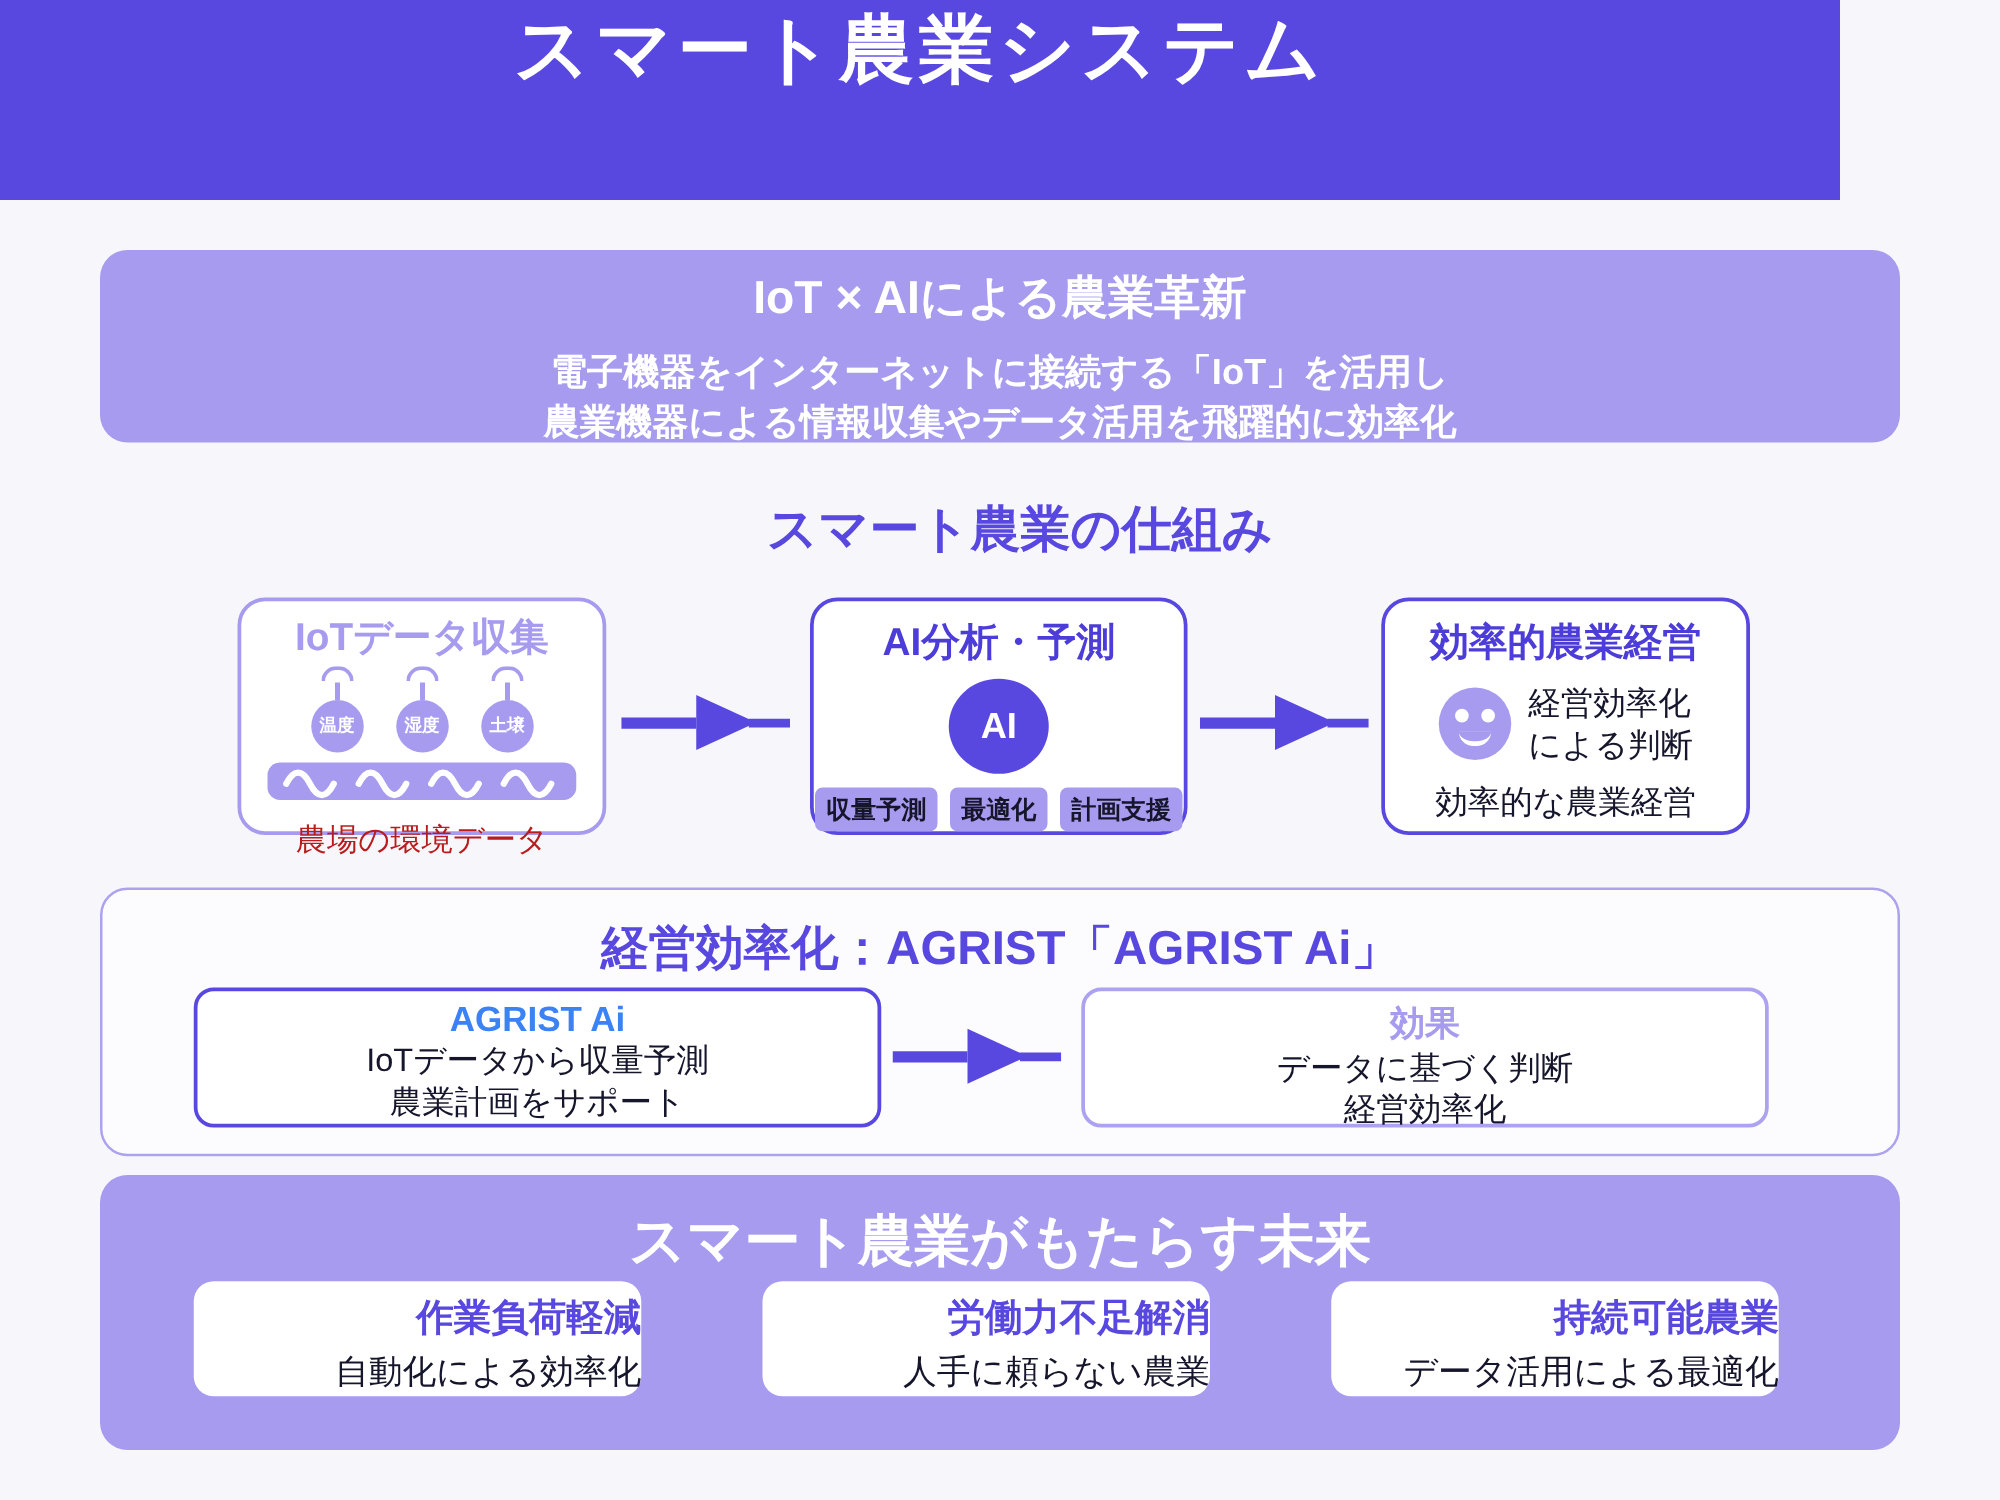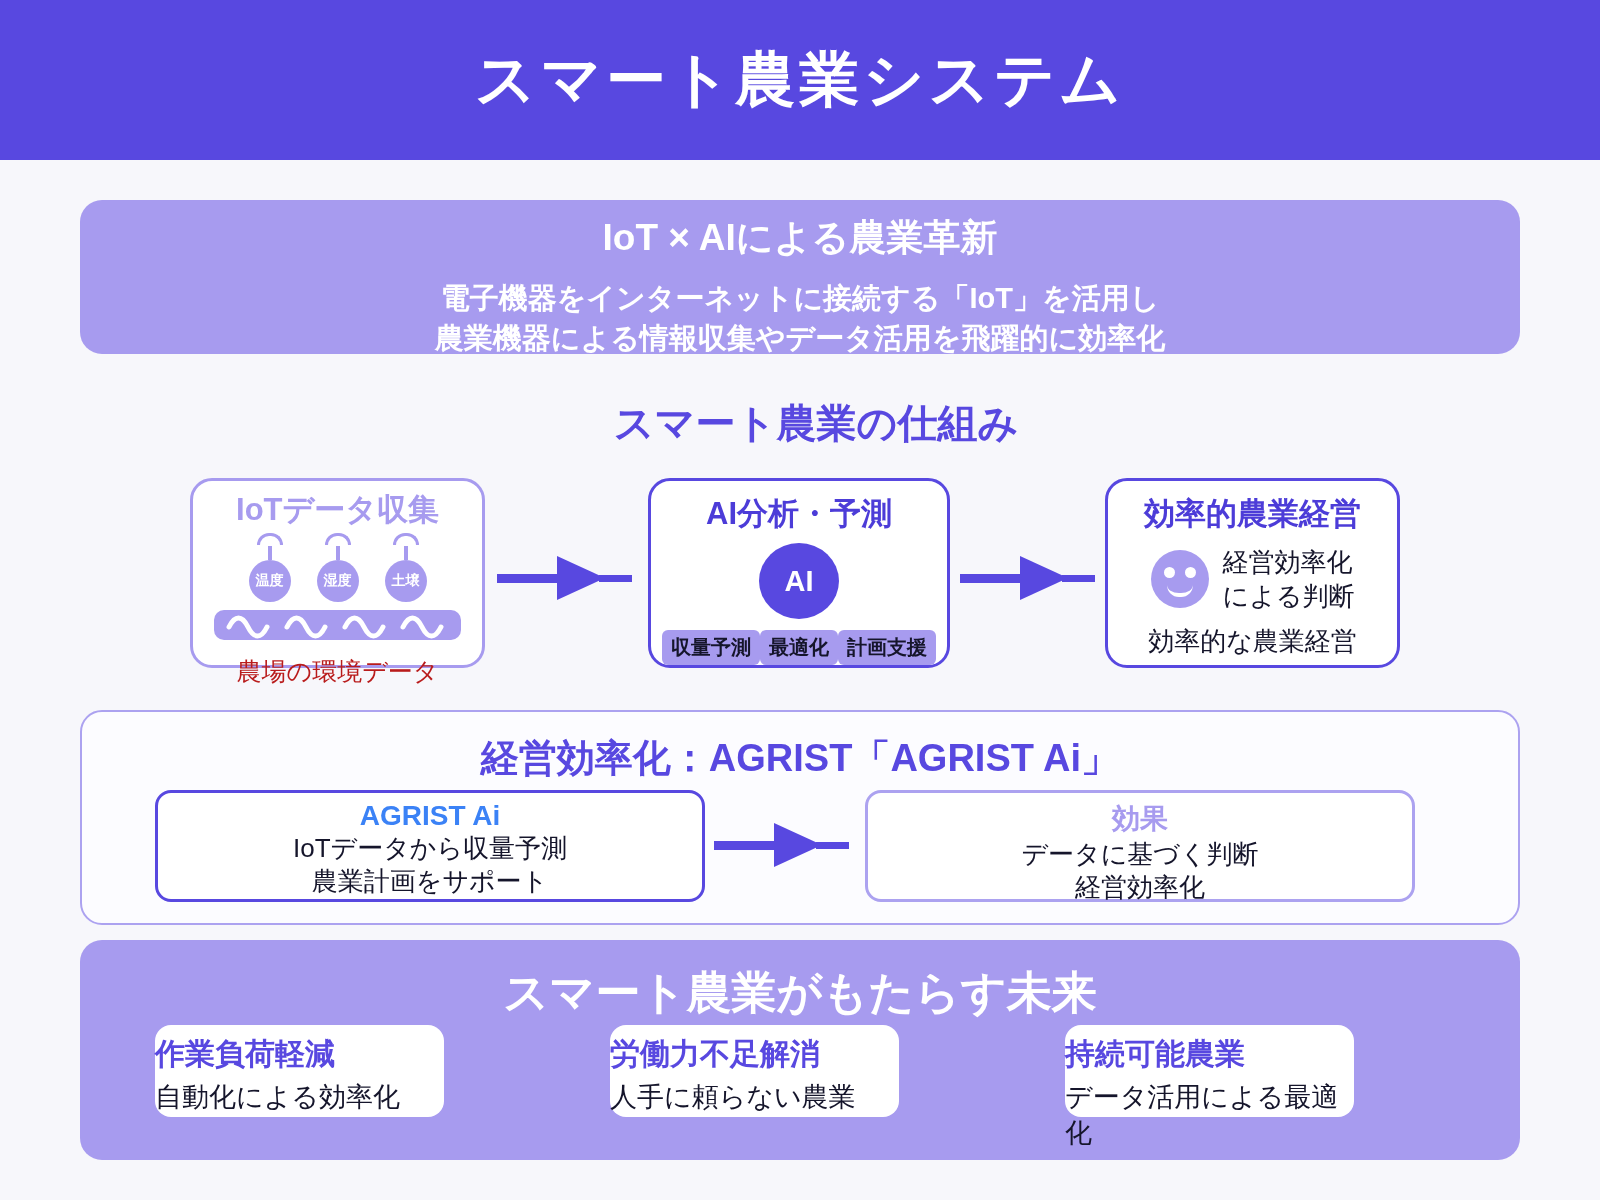--- a/index.html
+++ b/index.html
@@ -5,22 +5,22 @@
   * { margin:0; padding:0; box-sizing:border-box; }
   html,body { background:#e9e9f2; }
   body { font-family:"Liberation Sans","DejaVu Sans",sans-serif; }
   .canvas {
     position:relative; width:1600px; height:1200px;
     background:#f7f7fb; overflow:hidden; margin:0 auto;
   }
 
   
   .header-band {
-    position:absolute; left:0; top:0; width:1600px; height:160px;
-    background:#5848e0; display:flex; align-items:center; justify-content:center;
+    position:absolute; left:0; top:0; width:1472px; height:160px;
+    background:#5848e0; display:flex; align-items:flex-start; justify-content:center;
   }
   .header-band h1 { color:#ffffff; font-size:60px; font-weight:800; letter-spacing:4px; }
 
   
   .intro-box {
     position:absolute; left:80px; top:200px; width:1440px; height:154px;
     background:#a79bef; border-radius:22px; text-align:center; color:#ffffff;
     padding-top:13px;
   }
   .intro-box .intro-title { font-size:37px; font-weight:800; }
@@ -59,21 +59,21 @@
     margin-top:8px; width:247px; height:37px; background:#a79bef;
     border-radius:10px; display:flex; align-items:center; justify-content:center;
   }
   .iot-caption { margin-top:15px; font-size:25px; color:#b91c1c; font-weight:400; }
 
   .ai-circle {
     margin-top:8px; width:80px; height:80px; border-radius:50%;
     background:#5848e0; display:flex; align-items:center; justify-content:center;
     color:#ffffff; font-size:29px; font-weight:800;
   }
-  .tag-row { display:flex; margin-top:11px; }
+  .tag-row { display:flex; gap:10px; margin-top:11px; }
   .ai-tag {
     background:#a79bef; color:#15152b; font-size:20px; font-weight:600;
     border-radius:6px; padding:4px 9px;
   }
 
   .result-row { display:flex; align-items:center; gap:14px; margin-top:10px; }
   .smiley { position:relative; width:58px; height:58px; border-radius:50%; background:#a79bef; }
   .smiley .eye { position:absolute; width:11px; height:11px; background:#ffffff; border-radius:50%; top:17px; }
   .smiley .eye-l { left:13px; } .smiley .eye-r { right:13px; }
   .smiley .mouth {
@@ -109,22 +109,22 @@
   
   .future-band {
     position:absolute; left:80px; top:940px; width:1440px; height:220px;
     background:#a79bef; border-radius:22px;
   }
   .future-title {
     position:absolute; left:0; top:963px; width:1600px; text-align:center;
     font-size:45px; font-weight:800; color:#ffffff;
   }
   .future-card {
-    position:absolute; top:1025px; width:289px; height:92px; background:#ffffff;
-    border-radius:16px; text-align:left; padding-top:9px;
+    position:absolute; top:1025px; width:358px; height:92px; background:#ffffff;
+    border-radius:16px; text-align:right; padding-top:9px;
   }
   .future-card-0 { left:155px; } .future-card-1 { left:610px; } .future-card-2 { left:1065px; }
   .future-card .future-card-title { font-size:30px; font-weight:800; color:#5848e0; }
   .future-card .future-card-sub { font-size:27px; color:#15152b; margin-top:4px; }
 </style>
 </head>
 <body>
 
 <div class="canvas">
 

